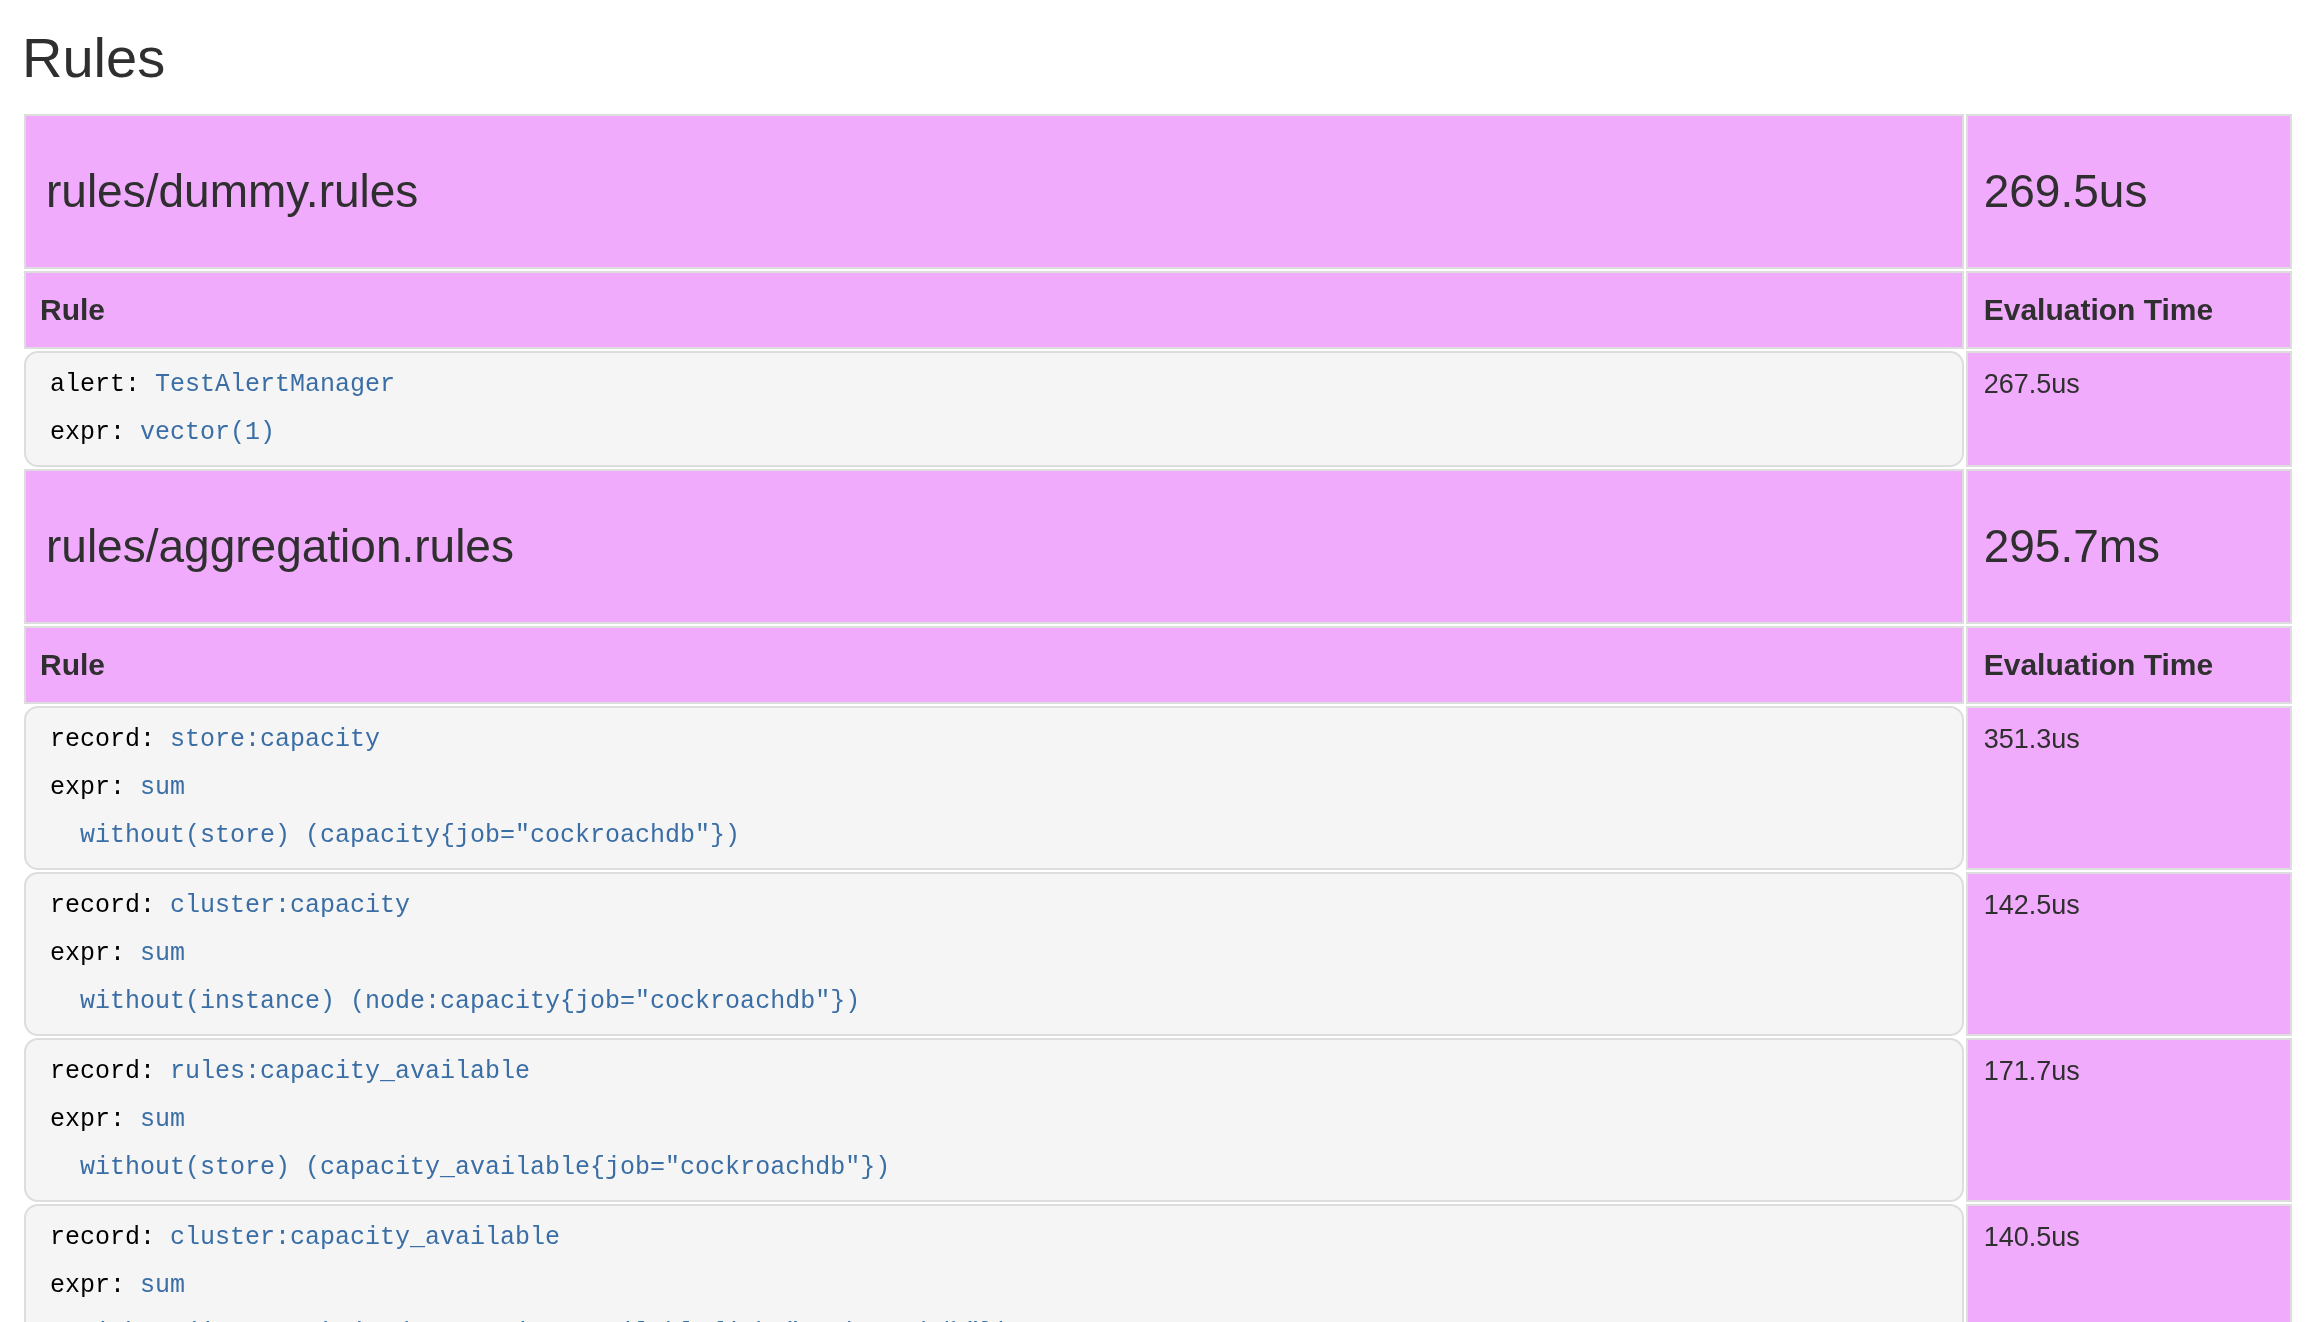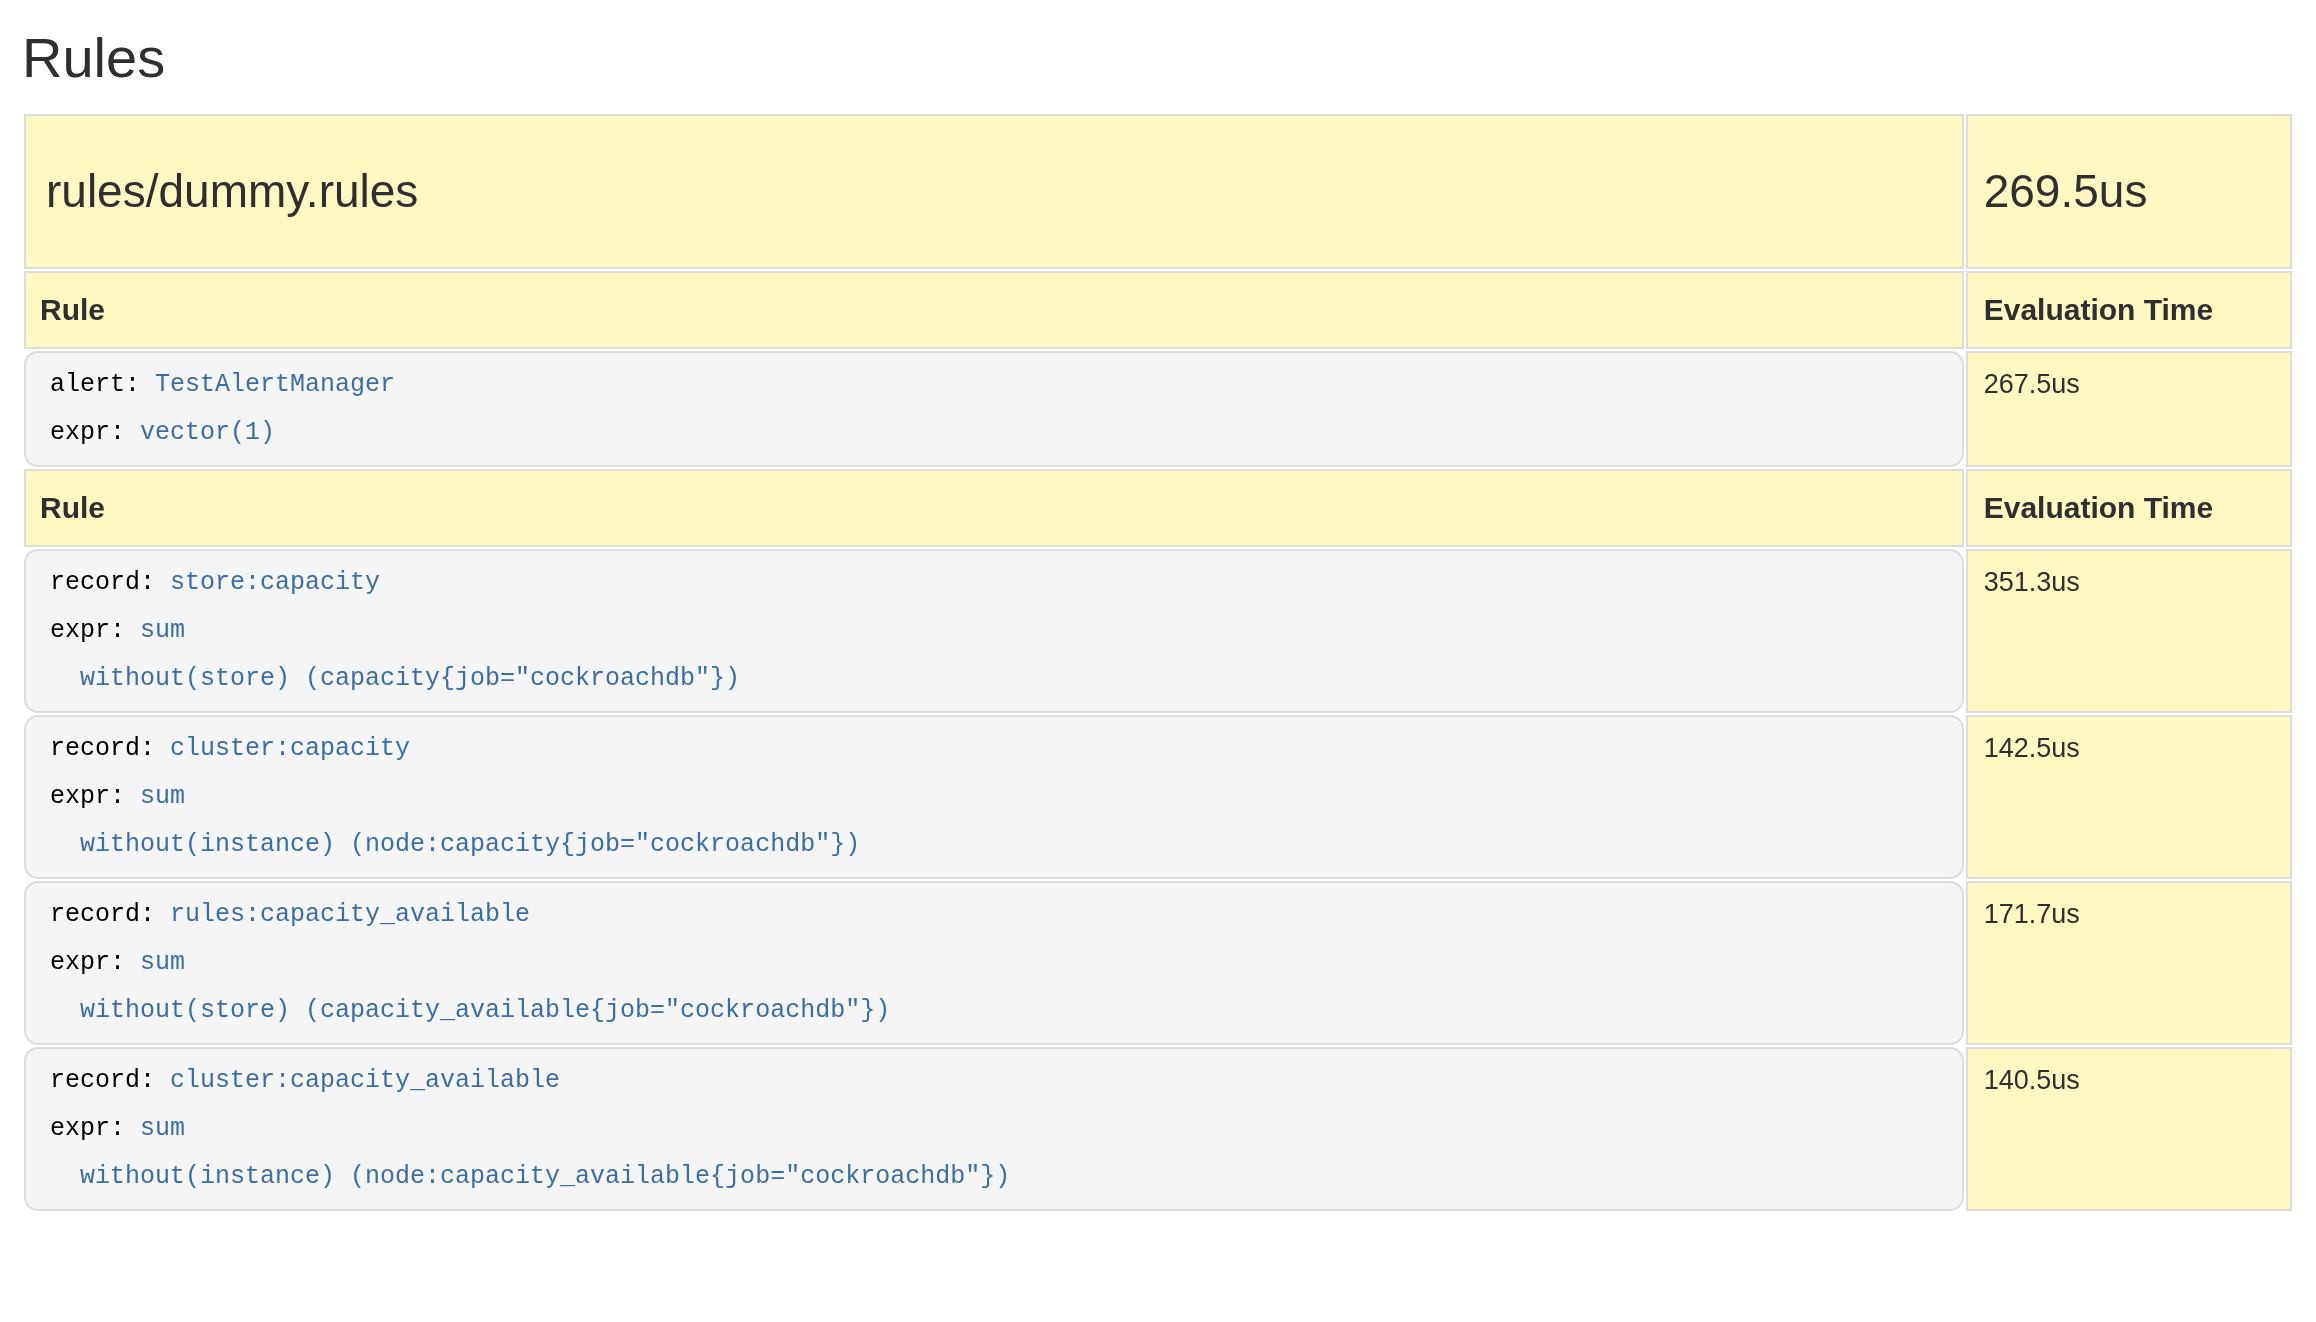--- a/index.html
+++ b/index.html
@@ -32,21 +32,21 @@
   table.rules-table {
     width: 100%;
     border-collapse: separate;
     border-spacing: 2px;
     table-layout: fixed;
   }
   col.rule-col  { width: 85.6%; }
   col.eval-col  { width: 14.4%; }
   td, th {
     border: 2px solid var(--border, #ddd);
-    background: #fef9c3;
+    background: #f0abfc;
     vertical-align: top;
     text-align: left;
   }
   
   .group-cell { padding: 50px 20px; vertical-align: middle; }
   .group-cell .h2 {
     font-size: 46px;
     font-weight: 500;
     line-height: 1.1;
     color: #2f2f2f;
@@ -114,20 +114,28 @@
       </tr>
       <tr>
         <td class="rule-cell">
             <pre class="code"><span class="kw">alert:</span> <a class="lnk">TestAlertManager</a>
 <span class="kw">expr:</span> <a class="lnk">vector(1)</a></pre>
           </td>
         <td class="eval-cell">267.5us</td>
       </tr>
 
       <tr>
+        <td class="group-cell">
+          <div class="h2">rules/aggregation.rules</div>
+        </td>
+        <td class="group-cell group-time-cell">
+          <div class="h2">295.7ms</div>
+        </td>
+      </tr>
+      <tr>
         <th class="rule-th">Rule</th>
         <th>Evaluation Time</th>
       </tr>
       <tr>
         <td class="rule-cell">
             <pre class="code"><span class="kw">record:</span> <a class="lnk">store:capacity</a>
 <span class="kw">expr:</span> <a class="lnk">sum
   without(store) (capacity{job="cockroachdb"})</a></pre>
           </td>
         <td class="eval-cell">351.3us</td>

